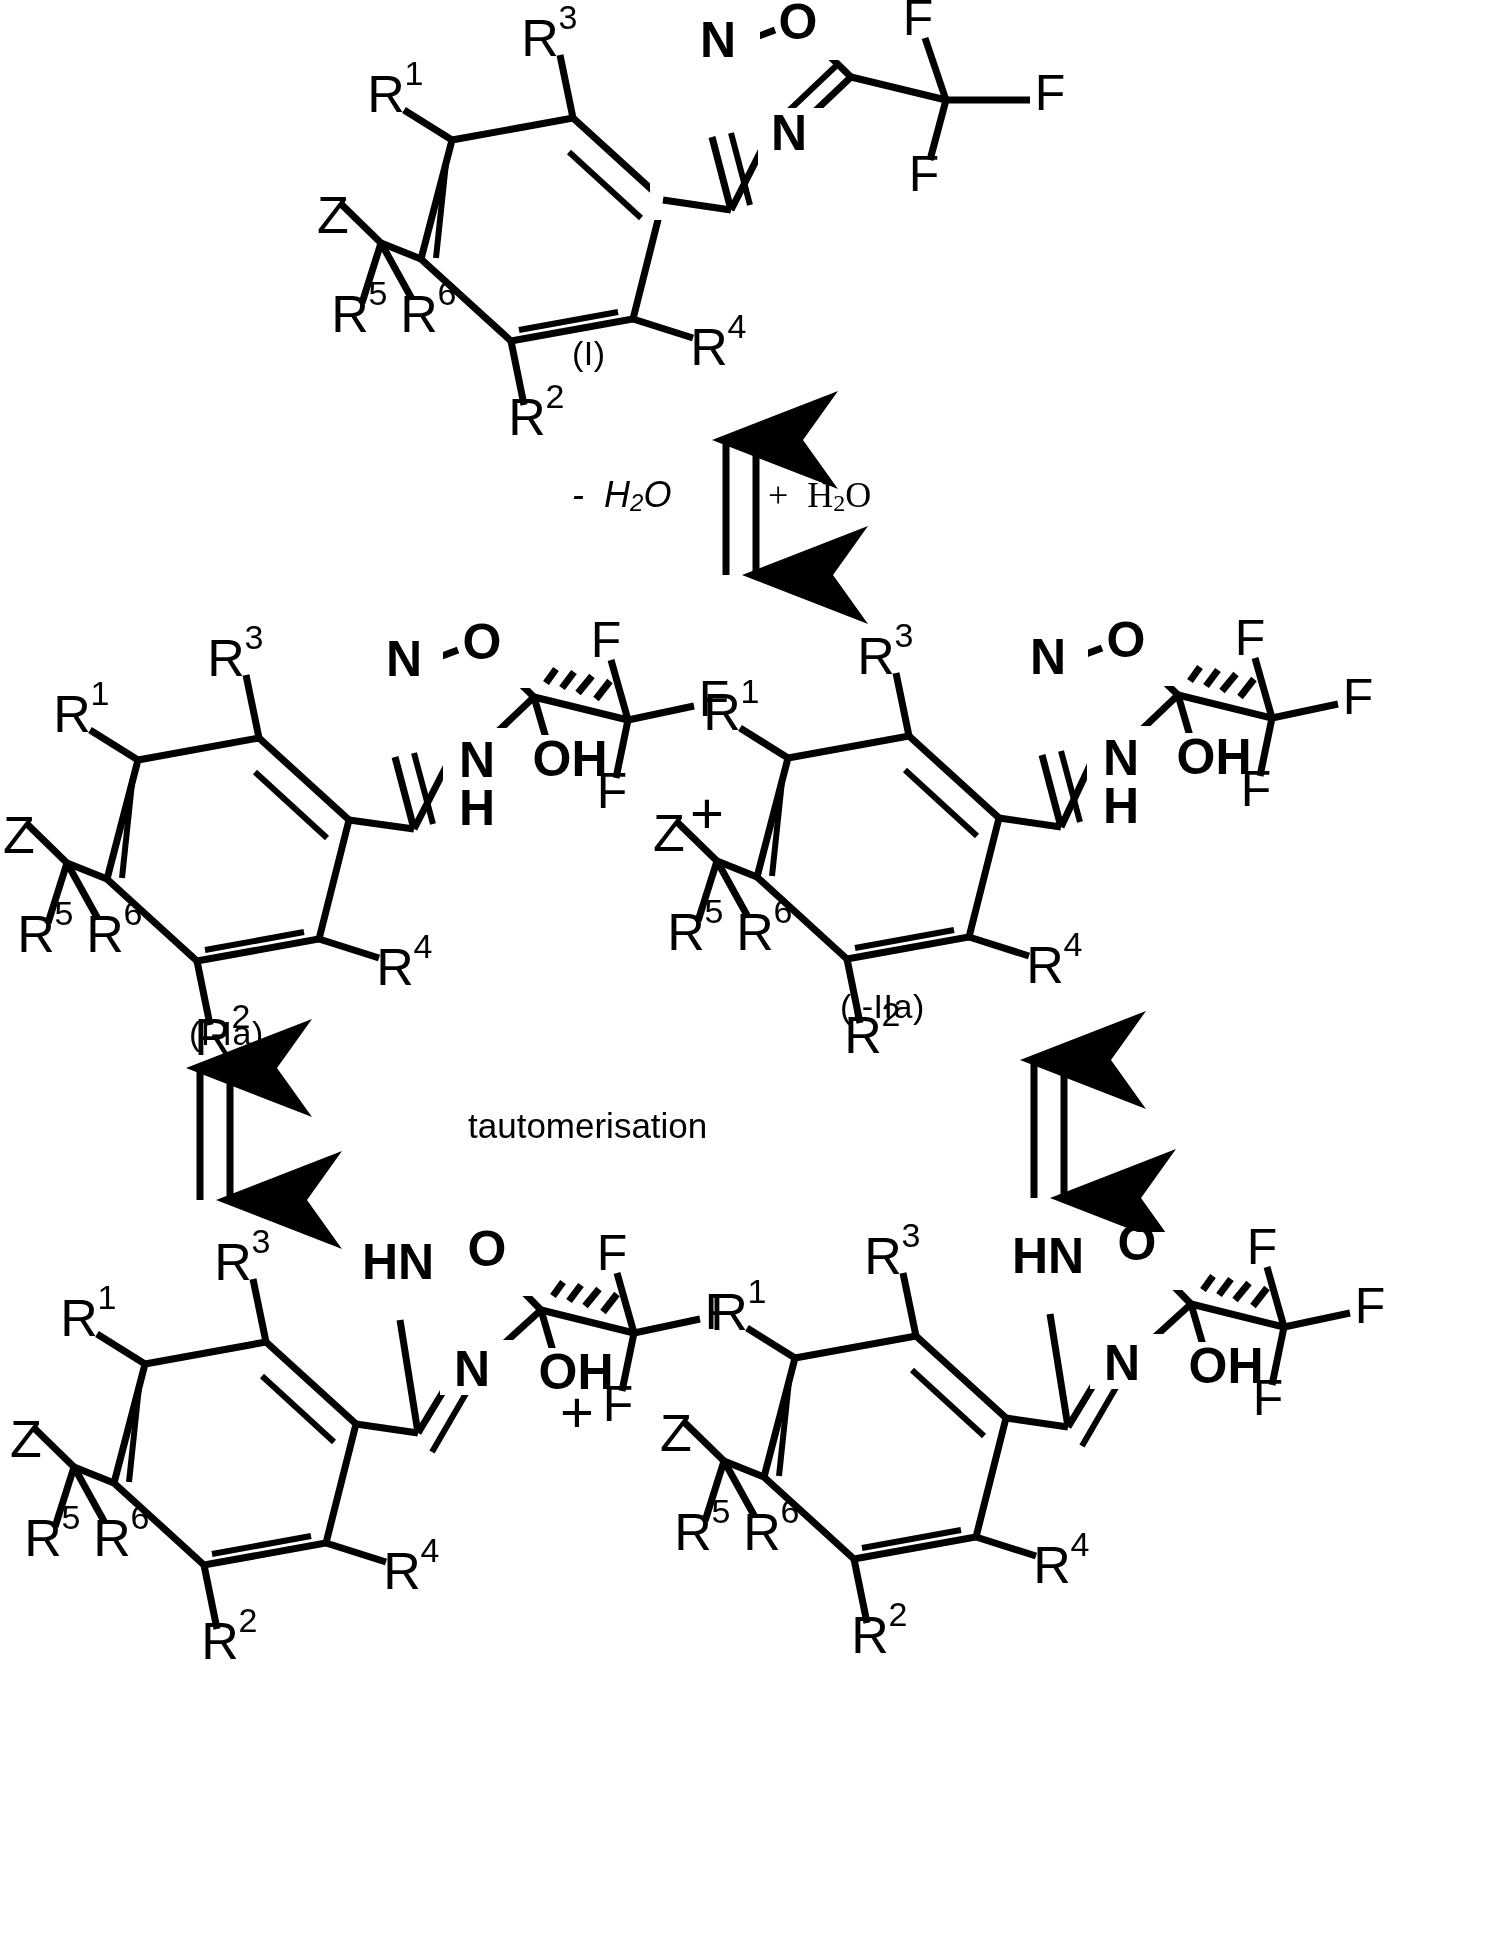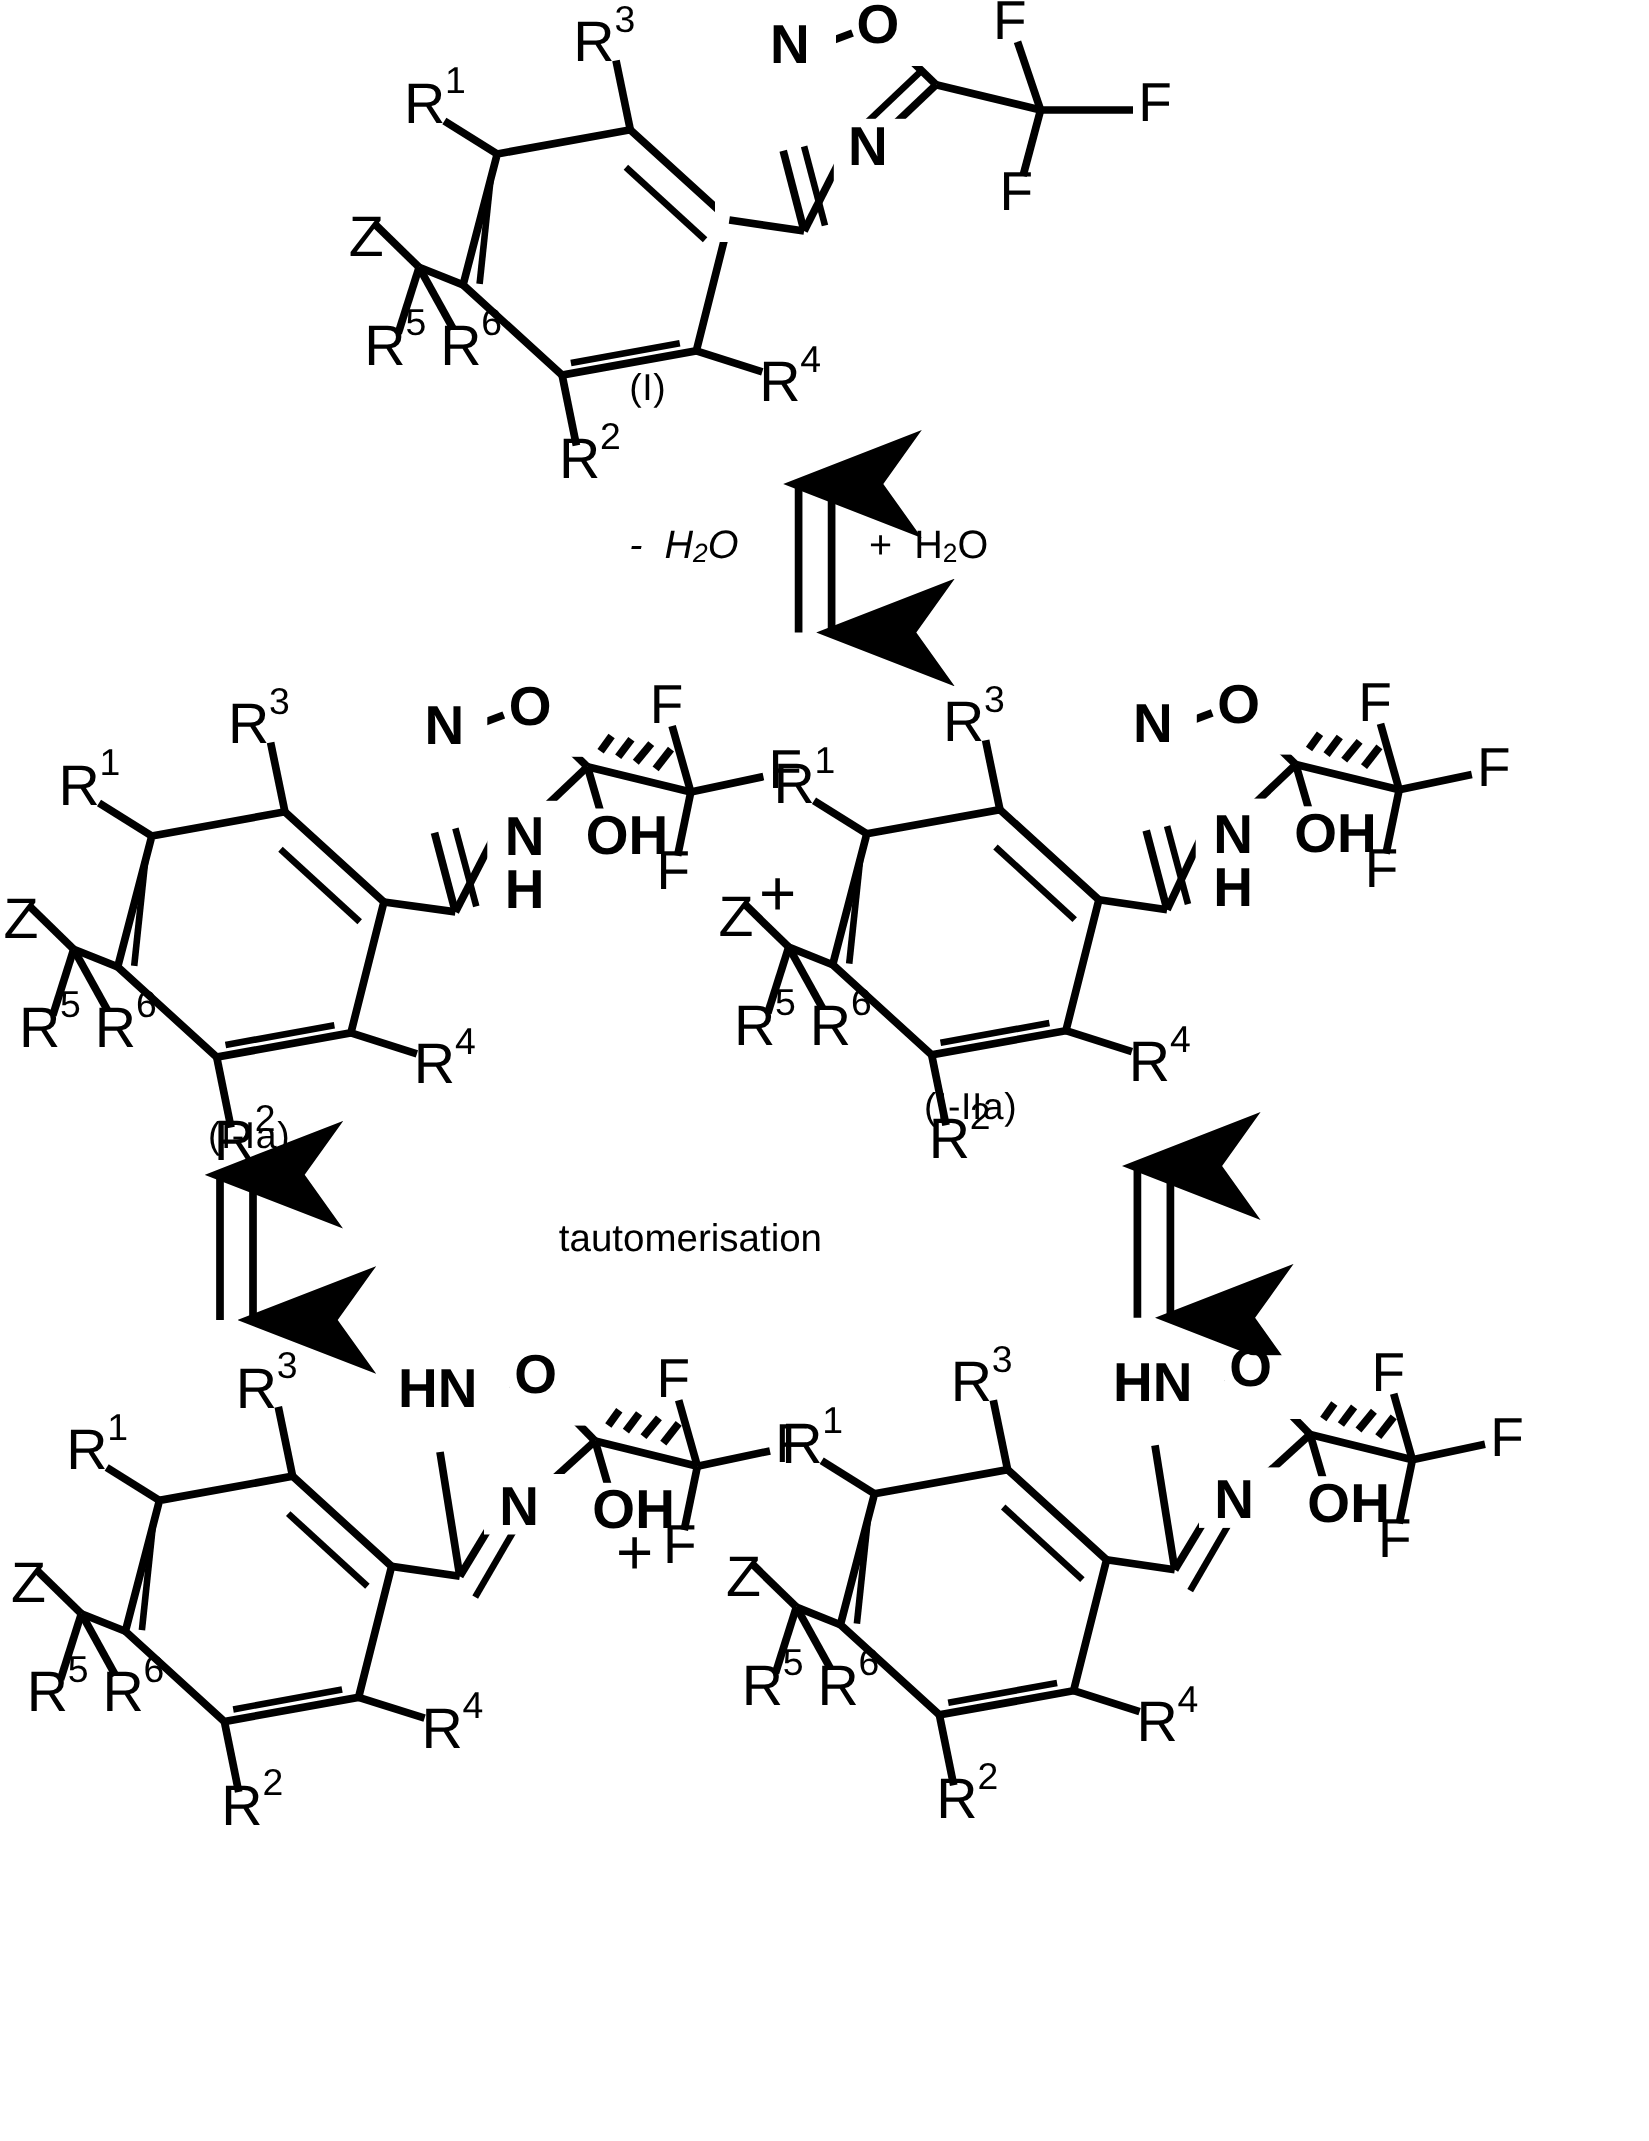--- a/index.html
+++ b/index.html
@@ -439,28 +439,28 @@
 
 </svg>
 
 <div class="lbl cpd-id" style="left:572px; top:334px;">(I)</div>
 
 <div class="lbl h2o" style="left:572px; top:474px;font-style:italic;">
   <span>-</span>
   <span style="display:inline-block;width:10px;"></span><span>H</span><sub>2</sub><span>O</span>
 </div>
 
-<div class="lbl h2o" style="left:790px; top:474px;">
+<div class="lbl h2o" style="left:768px; top:474px;font-family:Liberation Serif, serif;">
   <span>+</span>
   <span style="display:inline-block;width:10px;"></span><span>H</span><sub>2</sub><span>O</span>
 </div>
 
 <div class="lbl plus-big" style="left:690px; top:779px;">+</div>
 
 <div class="lbl cpd-id" style="left:189px; top:1014px;">(I-Ia)</div>
 
 <div class="lbl cpd-id" style="left:840px; top:987px;">(I-IIa)</div>
 
-<div class="lbl rxn-word" style="left:468px; top:1106px;margin-left:40px;">tautomerisation</div>
+<div class="lbl rxn-word" style="left:468px; top:1106px;">tautomerisation</div>
 
 <div class="lbl plus-big" style="left:560px; top:1378px;">+</div>
 
 </div>
 
 </body></html>

